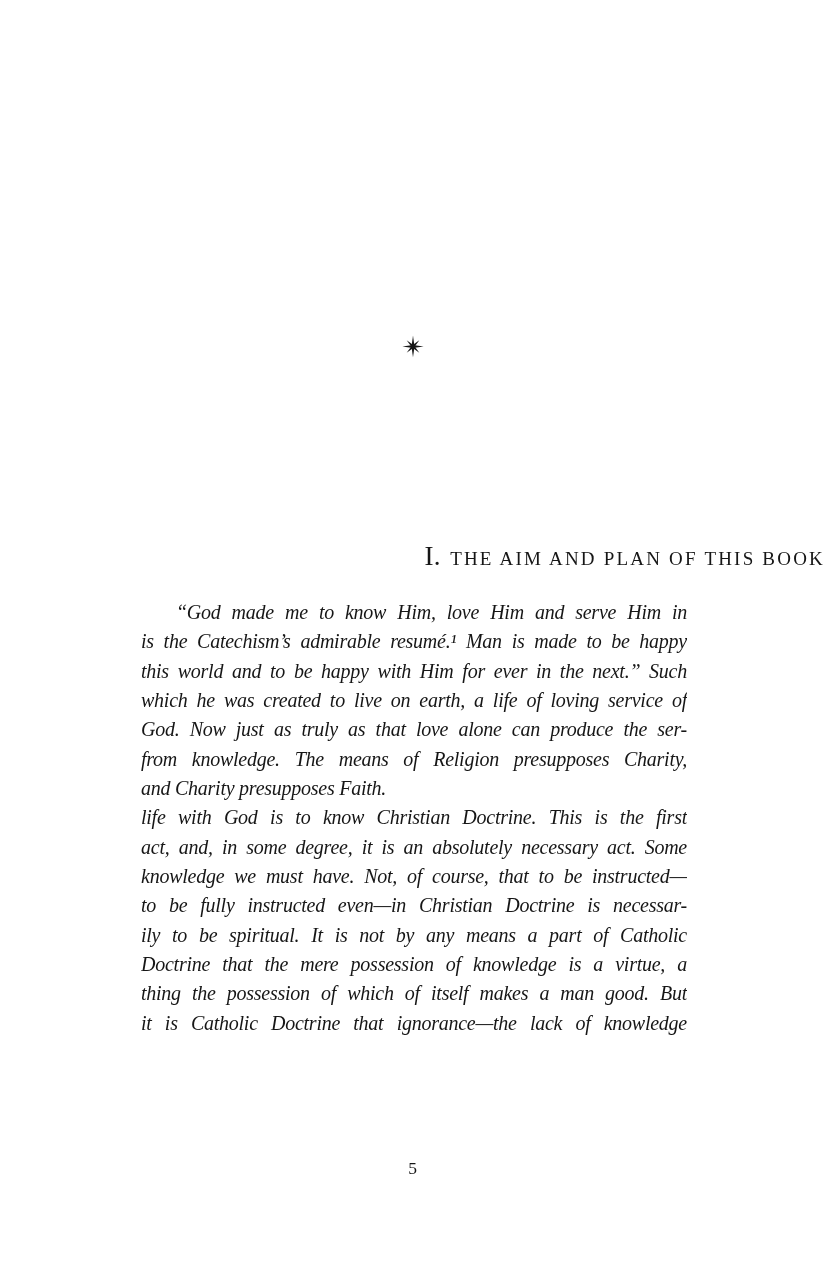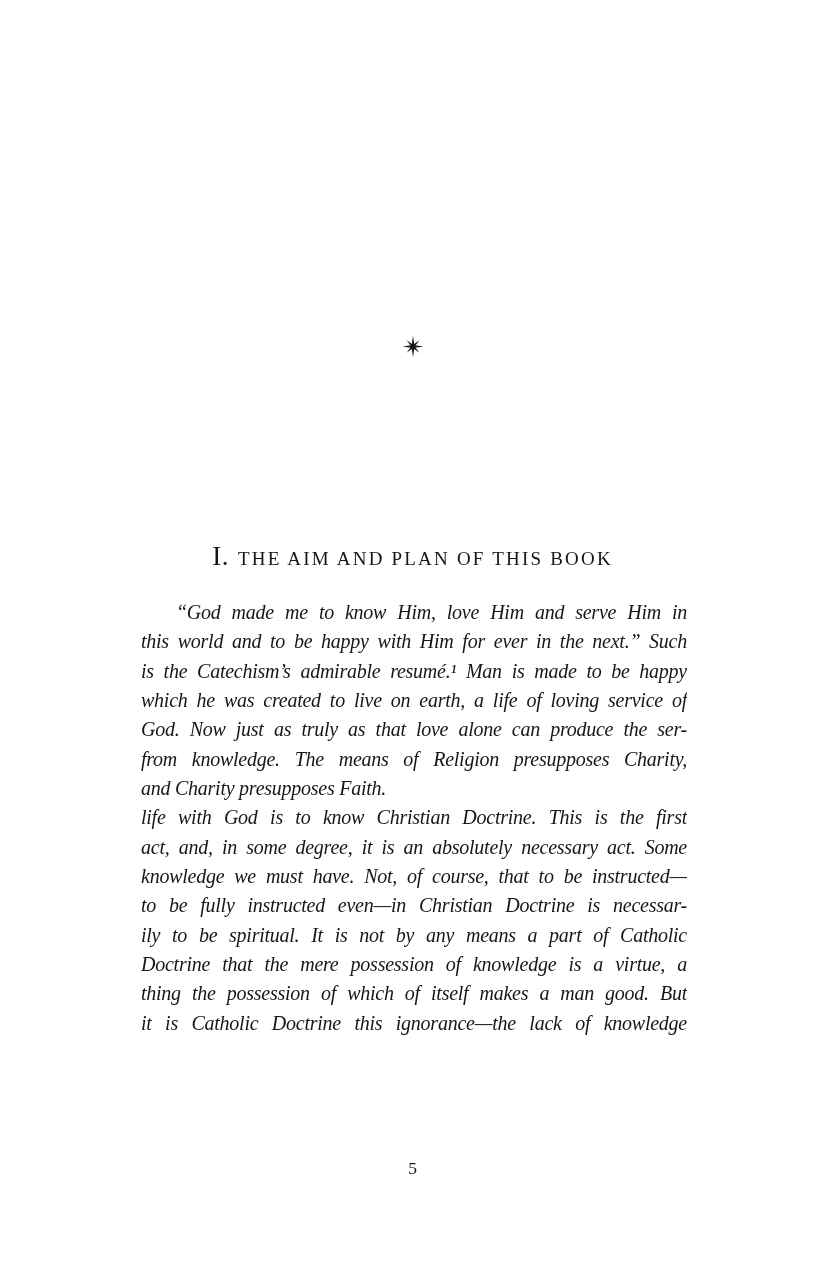--- a/index.html
+++ b/index.html
@@ -18,21 +18,21 @@
   .ornament {
     position: absolute;
     top: 333px; left: 0; right: 0;
     text-align: center;
     line-height: 0;
   }
   .heading {
     position: absolute;
     top: 538px; left: 0; right: 0;
     margin: 0;
-    text-align: center;
+    text-align: right;
     font-weight: normal;
     line-height: 32px;
     white-space: nowrap;
   }
   .heading .numeral {
     font-size: 27px;
     letter-spacing: 0.5px;
     margin-right: 9px;
   }
   .heading .title {
@@ -83,34 +83,34 @@
     </svg>
   </div>
 
   <h1 class="heading">
     <span class="numeral">I.</span><span class="title">THE AIM AND PLAN OF THIS BOOK</span>
   </h1>
 
   <div class="body-text">
     <div class="para">
       <div class="line indent">“God made me to know Him, love Him and serve Him in</div>
+      <div class="line">is the Catechism’s admirable resumé.¹ Man is made to be happy</div>
       <div class="line">this world and to be happy with Him for ever in the next.” Such</div>
-      <div class="line">is the Catechism’s admirable resumé.¹ Man is made to be happy</div>
       <div class="line">which he was created to live on earth, a life of loving service of</div>
       <div class="line">God. Now just as truly as that love alone can produce the ser-</div>
       <div class="line">from knowledge. The means of Religion presupposes Charity,</div>
       <div class="line rag">and Charity presupposes Faith.</div>
     </div>
     <div class="para">
       <div class="line">life with God is to know Christian Doctrine. This is the first</div>
       <div class="line">act, and, in some degree, it is an absolutely necessary act. Some</div>
       <div class="line">knowledge we must have. Not, of course, that to be instructed—</div>
       <div class="line">to be fully instructed even—in Christian Doctrine is necessar-</div>
       <div class="line">ily to be spiritual. It is not by any means a part of Catholic</div>
       <div class="line">Doctrine that the mere possession of knowledge is a virtue, a</div>
       <div class="line">thing the possession of which of itself makes a man good. But</div>
-      <div class="line">it is Catholic Doctrine this ignorance—the lack of knowledge</div>
+      <div class="line">it is Catholic Doctrine that ignorance—the lack of knowledge</div>
     </div>
   </div>
 
   <div class="folio">5</div>
 
 </div>
 
 </body></html>

